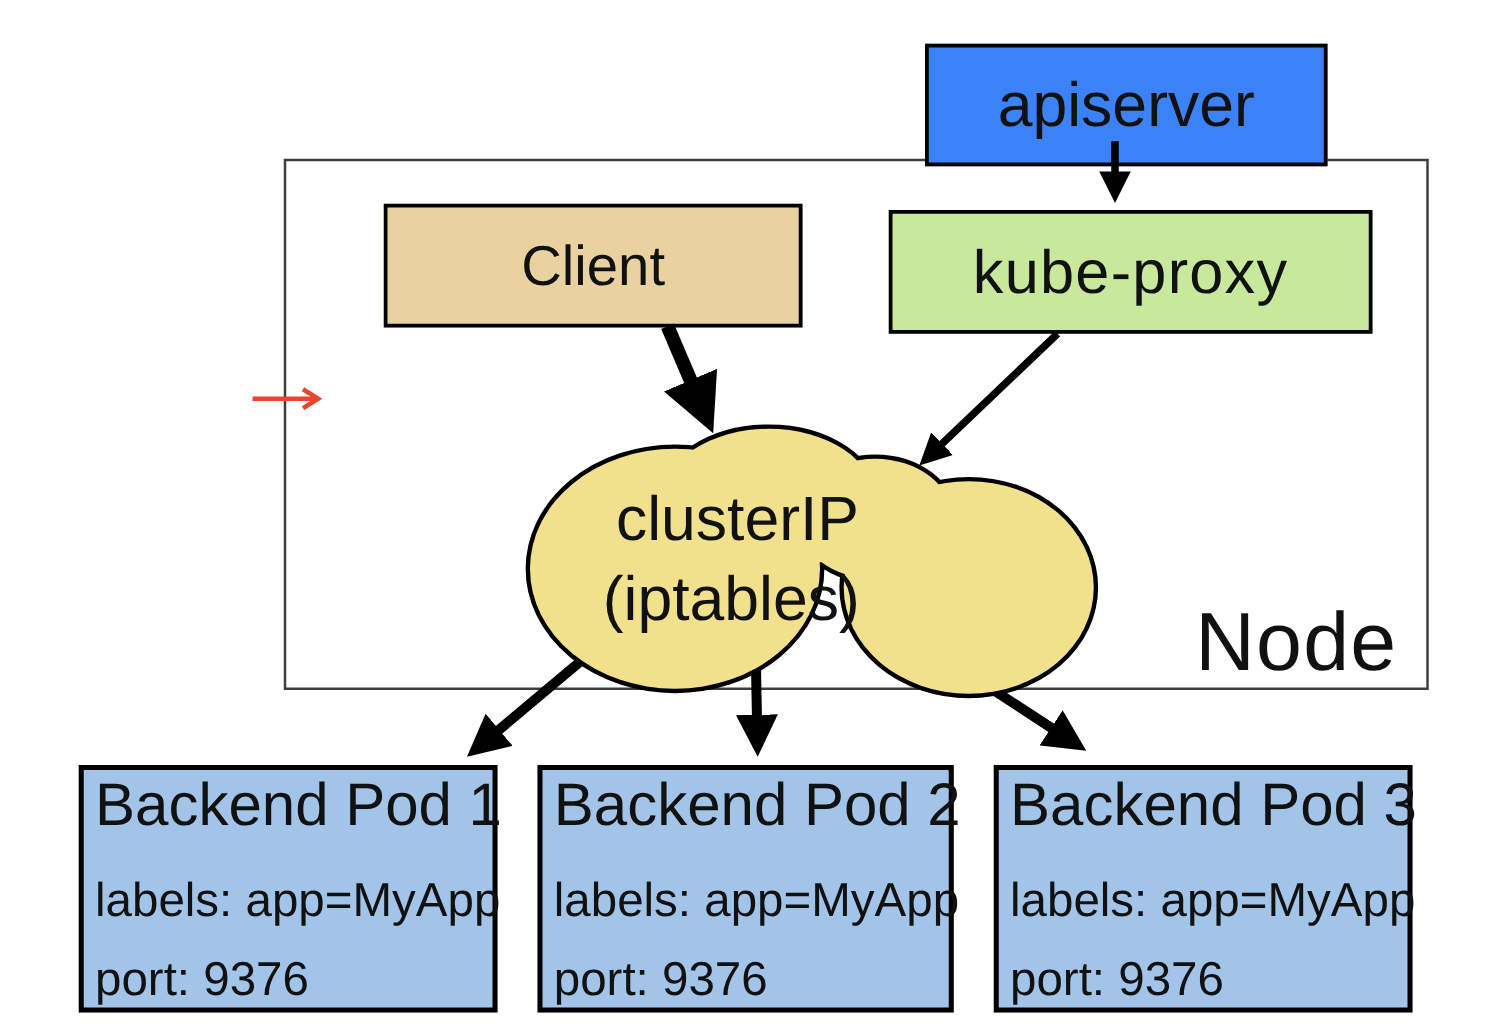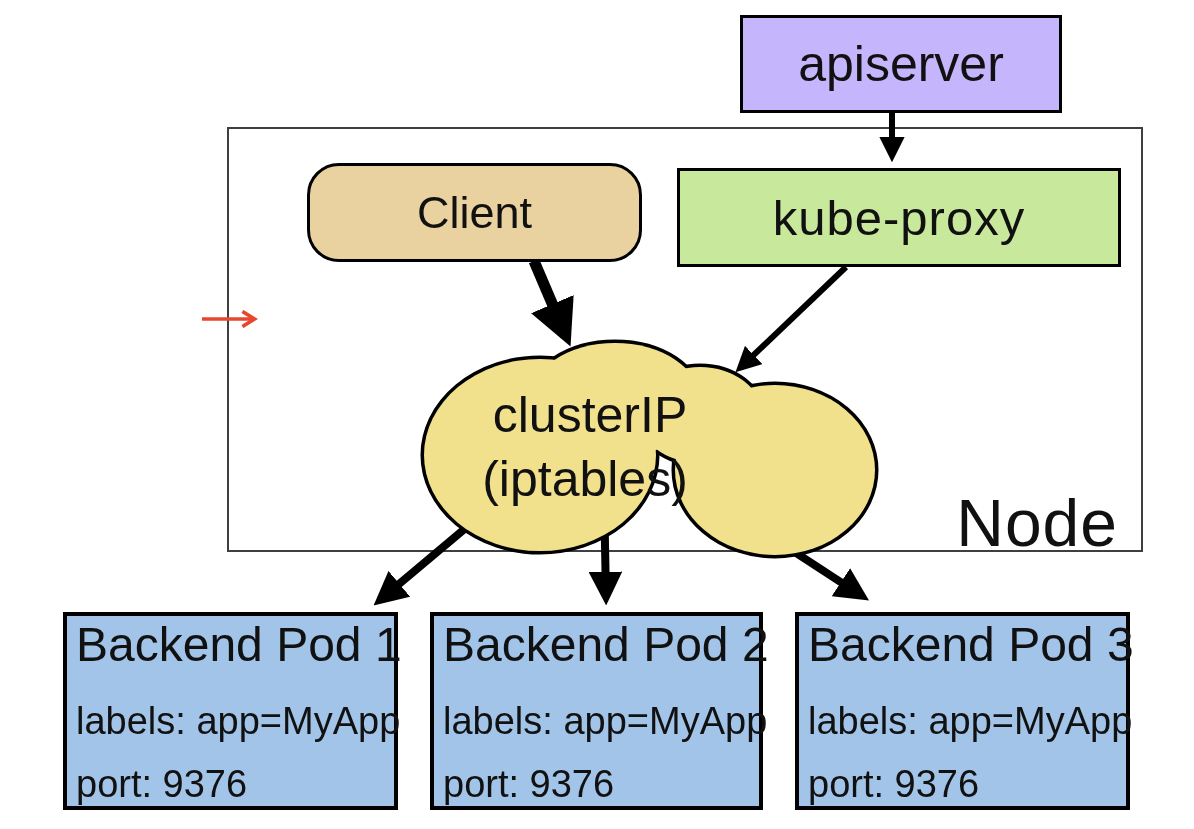--- a/index.html
+++ b/index.html
@@ -22,25 +22,25 @@
   .box {
     position: absolute;
     display: flex;
     align-items: center;
     justify-content: center;
     border: 3px solid #000000;
     box-sizing: border-box;
     color: #111111;
   }
   .box-apiserver { left: 740px; top: 15px;  width: 322px; height: 98px; font-size: 50px; }
-  .box-client    { left: 307px; top: 163px; width: 335px; height: 99px; font-size: 45px; border-radius: 32px; }
-  .box-kubeproxy { left: 677px; top: 168px; width: 444px; height: 99px; font-size: 49px; letter-spacing: 1px; }
+  .box-client    { left: 307px; top: 163px; width: 335px; height: 99px; font-size: 45px; }
+  .box-kubeproxy { left: 711px; top: 168px; width: 387px; height: 99px; font-size: 49px; letter-spacing: 1px; }
   .node-label {
     position: absolute;
-    left: 930px; top: 488px;
+    left: 930px; top: 478px;
     width: 198px; height: 70px;
     font-size: 66px;
     line-height: 70px;
     text-align: right;
     padding-right: 10px;
     box-sizing: border-box;
     letter-spacing: 1px;
     color: #111111;
   }
   .pod {
@@ -71,21 +71,21 @@
     text-anchor: middle;
   }
 </style>
 </head>
 <body>
 
 <div class="stage">
 
   <div class="node-rect" style="border-color: rgb(63, 63, 63);"></div>
 
-  <div class="box box-apiserver" style="background-color: #c4b5fd;">
+  <div class="box box-apiserver" style="background-color: #3b82f6; margin-top: 20px;">
     <span>apiserver</span>
   </div>
 
   <div class="box box-client" style="background-color: rgb(233, 210, 160);">
     <span>Client</span>
   </div>
 
   <div class="box box-kubeproxy" style="background-color: rgb(200, 232, 155);">
     <span>kube-proxy</span>
   </div>

